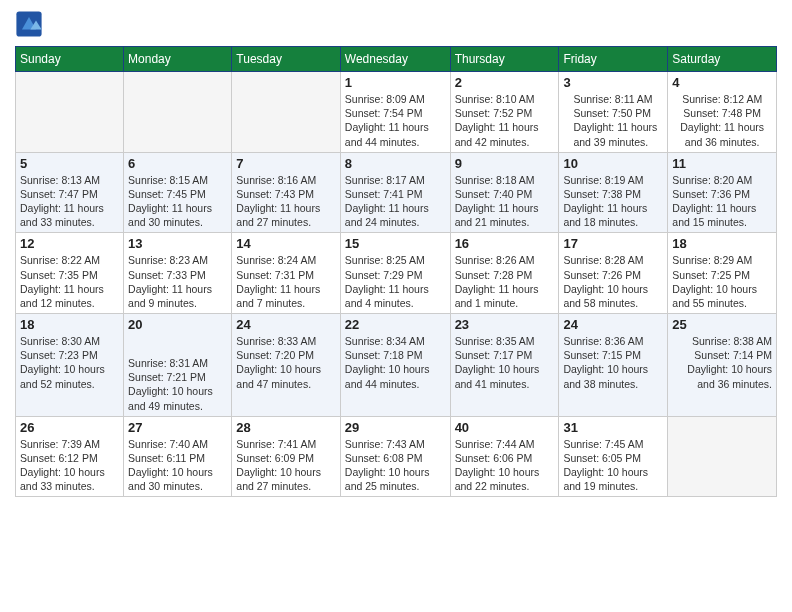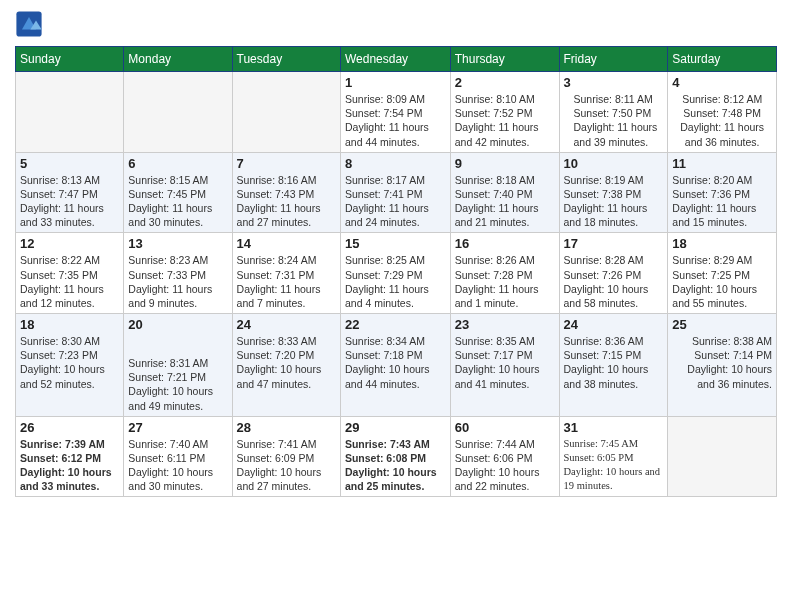--- a/index.html
+++ b/index.html
@@ -283,51 +283,51 @@
           <td>
             <div class="day-number">25</div>
             <div class="day-info" style="white-space: pre-line; text-align: right;">Sunrise: 8:38 AM
 Sunset: 7:14 PM
 Daylight: 10 hours and 36 minutes.</div>
           </td>
         </tr>
         <tr>
           <td>
             <div class="day-number">26</div>
-            <div class="day-info" style="white-space: pre-line; font-weight: bold;">Sunrise: 7:39 AM
+            <div class="day-info" style="white-space: pre-line;">Sunrise: 7:39 AM
 Sunset: 6:12 PM
 Daylight: 10 hours and 33 minutes.</div>
           </td>
           <td>
             <div class="day-number">27</div>
             <div class="day-info" style="white-space: pre-line;">Sunrise: 7:40 AM
 Sunset: 6:11 PM
 Daylight: 10 hours and 30 minutes.</div>
           </td>
           <td>
             <div class="day-number">28</div>
             <div class="day-info" style="white-space: pre-line;">Sunrise: 7:41 AM
 Sunset: 6:09 PM
 Daylight: 10 hours and 27 minutes.</div>
           </td>
           <td>
             <div class="day-number">29</div>
-            <div class="day-info" style="white-space: pre-line; font-weight: bold;">Sunrise: 7:43 AM
+            <div class="day-info" style="white-space: pre-line;">Sunrise: 7:43 AM
 Sunset: 6:08 PM
 Daylight: 10 hours and 25 minutes.</div>
           </td>
           <td>
-            <div class="day-number">60</div>
+            <div class="day-number">40</div>
             <div class="day-info" style="white-space: pre-line;">Sunrise: 7:44 AM
 Sunset: 6:06 PM
 Daylight: 10 hours and 22 minutes.</div>
           </td>
           <td>
             <div class="day-number">31</div>
-            <div class="day-info" style="white-space: pre-line; font-family: Liberation Serif, serif;">Sunrise: 7:45 AM
+            <div class="day-info" style="white-space: pre-line;">Sunrise: 7:45 AM
 Sunset: 6:05 PM
 Daylight: 10 hours and 19 minutes.</div>
           </td>
           <td class="empty"></td>
         </tr>
       </tbody>
   </table>
 </div>
 
 </body></html>

